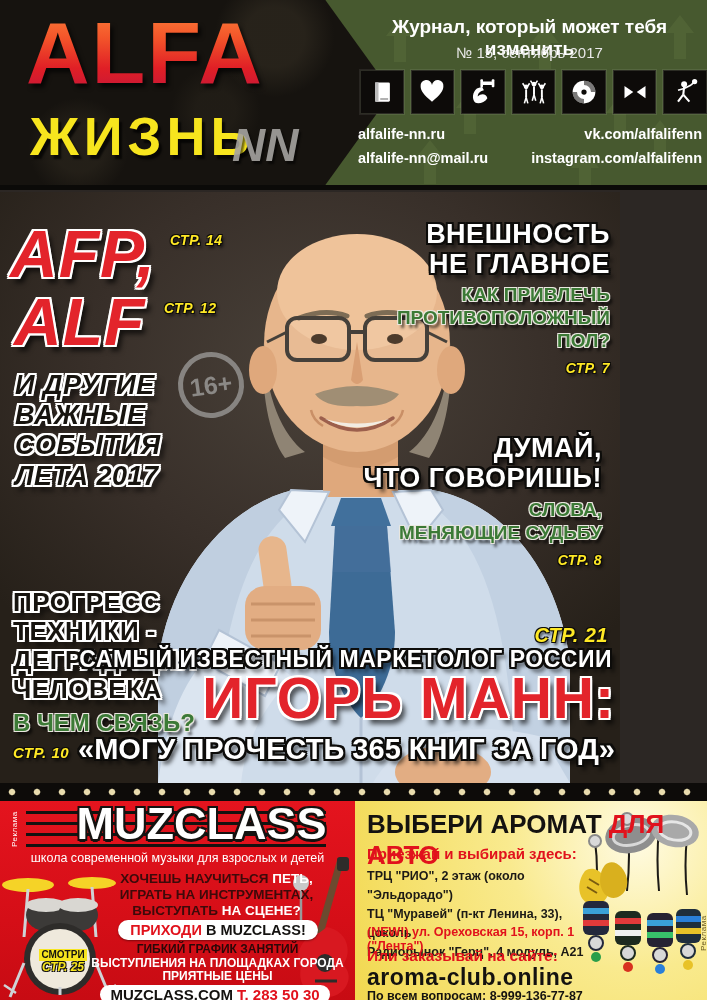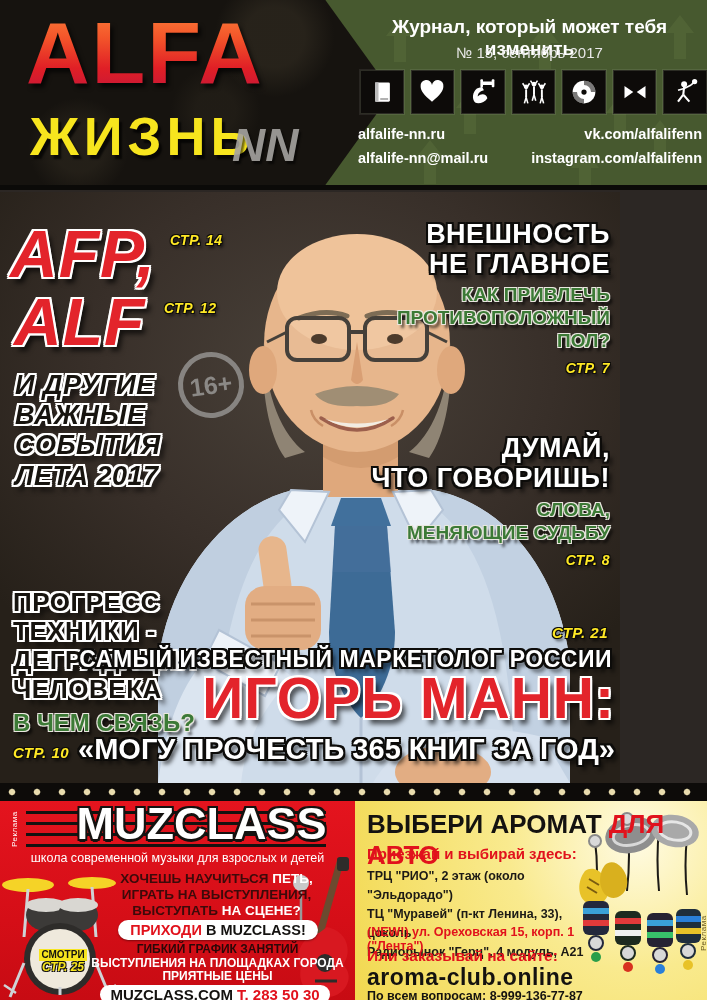--- a/index.html
+++ b/index.html
@@ -272,42 +272,42 @@
       <div class="wht-head ob">ВНЕШНОСТЬ</div>
       <div class="wht-head ob">НЕ ГЛАВНОЕ</div>
       <div class="grn-sub" style="font-size:19px;line-height:23px;margin-top:4px;">
         <div>КАК ПРИВЛЕЧЬ</div>
         <div>ПРОТИВОПОЛОЖНЫЙ</div>
         <div>ПОЛ?</div>
       </div>
       <div class="page-tag obt" style="margin-top:8px;">СТР. 7</div>
     </div>
 
-    <div class="abs r-align" style="right:10px;top:242px;text-align:right;">
+    <div class="abs r-align" style="right:18px;top:242px;text-align:right;">
       <div class="wht-head ob">ДУМАЙ,</div>
       <div class="wht-head ob">ЧТО ГОВОРИШЬ!</div>
       <div class="grn-sub" style="font-size:19px;line-height:23px;margin-top:5px;">
         <div>СЛОВА,</div>
         <div>МЕНЯЮЩИЕ СУДЬБУ</div>
       </div>
       <div class="page-tag obt" style="margin-top:8px;">СТР. 8</div>
     </div>
 
     <div class="abs" style="left:13px;top:396px;">
       <div class="blk-head ow" style="font-size:26px;font-style:normal;">
         <div>ПРОГРЕСС</div>
         <div>ТЕХНИКИ -</div>
         <div>ДЕГРАДАЦИЯ</div>
         <div>ЧЕЛОВЕКА</div>
       </div>
       <div class="grn-sub" style="font-size:24px;margin-top:5px;">В ЧЕМ СВЯЗЬ?</div>
       <div class="page-tag obt" style="margin-top:7px;font-size:15px;">СТР. 10</div>
     </div>
 
-    <div class="abs page-tag obt" style="right:12px;top:432px;font-size:15px;">СТР. 21</div>
+    <div class="abs page-tag obt" style="right:12px;top:432px;font-size:20px;">СТР. 21</div>
     <div class="abs r-align ob" style="right:8px;top:454px;font-size:23px;font-weight:900;color:#fff;letter-spacing:.5px;">САМЫЙ ИЗВЕСТНЫЙ МАРКЕТОЛОГ РОССИИ</div>
     <div class="abs r-align ow" style="right:5px;top:478px;font-size:57px;font-weight:900;color:#e3242b;letter-spacing:1px;line-height:1;">ИГОРЬ МАНН:</div>
     <div class="abs r-align ob" style="right:5px;top:541px;font-size:29px;font-weight:900;color:#fff;letter-spacing:0;">«МОГУ ПРОЧЕСТЬ 365 КНИГ ЗА ГОД»</div>
   </div>
 
   <div class="filmstrip"></div>
 
   <div class="ad-muz">
     <div class="reklama" style="left:10px;top:46px;color:#fff;">Реклама</div>
     <div class="staff"></div>
@@ -338,21 +338,21 @@
       <rect x="48" y="0" width="12" height="14" rx="3" fill="#2e2c2a"></rect>
       <path d="M38,70 C58,74 64,94 54,108 C66,118 58,138 40,140 C20,142 8,128 12,110 C4,98 14,78 30,76 Z" fill="#d81820"></path>
       <circle cx="36" cy="106" r="9" fill="#2e2c2a"></circle>
       <path d="M26,124 h22" stroke="#2e2c2a" stroke-width="3"></path>
       <circle cx="12" cy="26" r="8" fill="#c9c9c9"></circle>
       <line x1="12" y1="34" x2="12" y2="76" stroke="#9a9a9a" stroke-width="2.5"></line>
     </svg>
 
     <div class="muz-pitch">
       <div><span class="a">ХОЧЕШЬ НАУЧИТЬСЯ </span><span class="b">ПЕТЬ,</span></div>
-      <div><span class="a">ИГРАТЬ НА ВЫСТУПЛЕНИЯ,</span><span class="b"></span></div>
+      <div><span class="a">ИГРАТЬ НА ИНСТРУМЕНТАХ,</span><span class="b"></span></div>
       <div><span class="a">ВЫСТУПАТЬ </span><span class="b">НА СЦЕНЕ?</span></div>
     </div>
 
     <div class="muz-cta">
       <span class="accent">ПРИХОДИ</span><span class="rest"> В MUZCLASS!</span>
     </div>
 
     <div class="muz-feats">
       <div>ГИБКИЙ ГРАФИК ЗАНЯТИЙ</div>
       <div>ВЫСТУПЛЕНИЯ НА ПЛОЩАДКАХ ГОРОДА</div>

